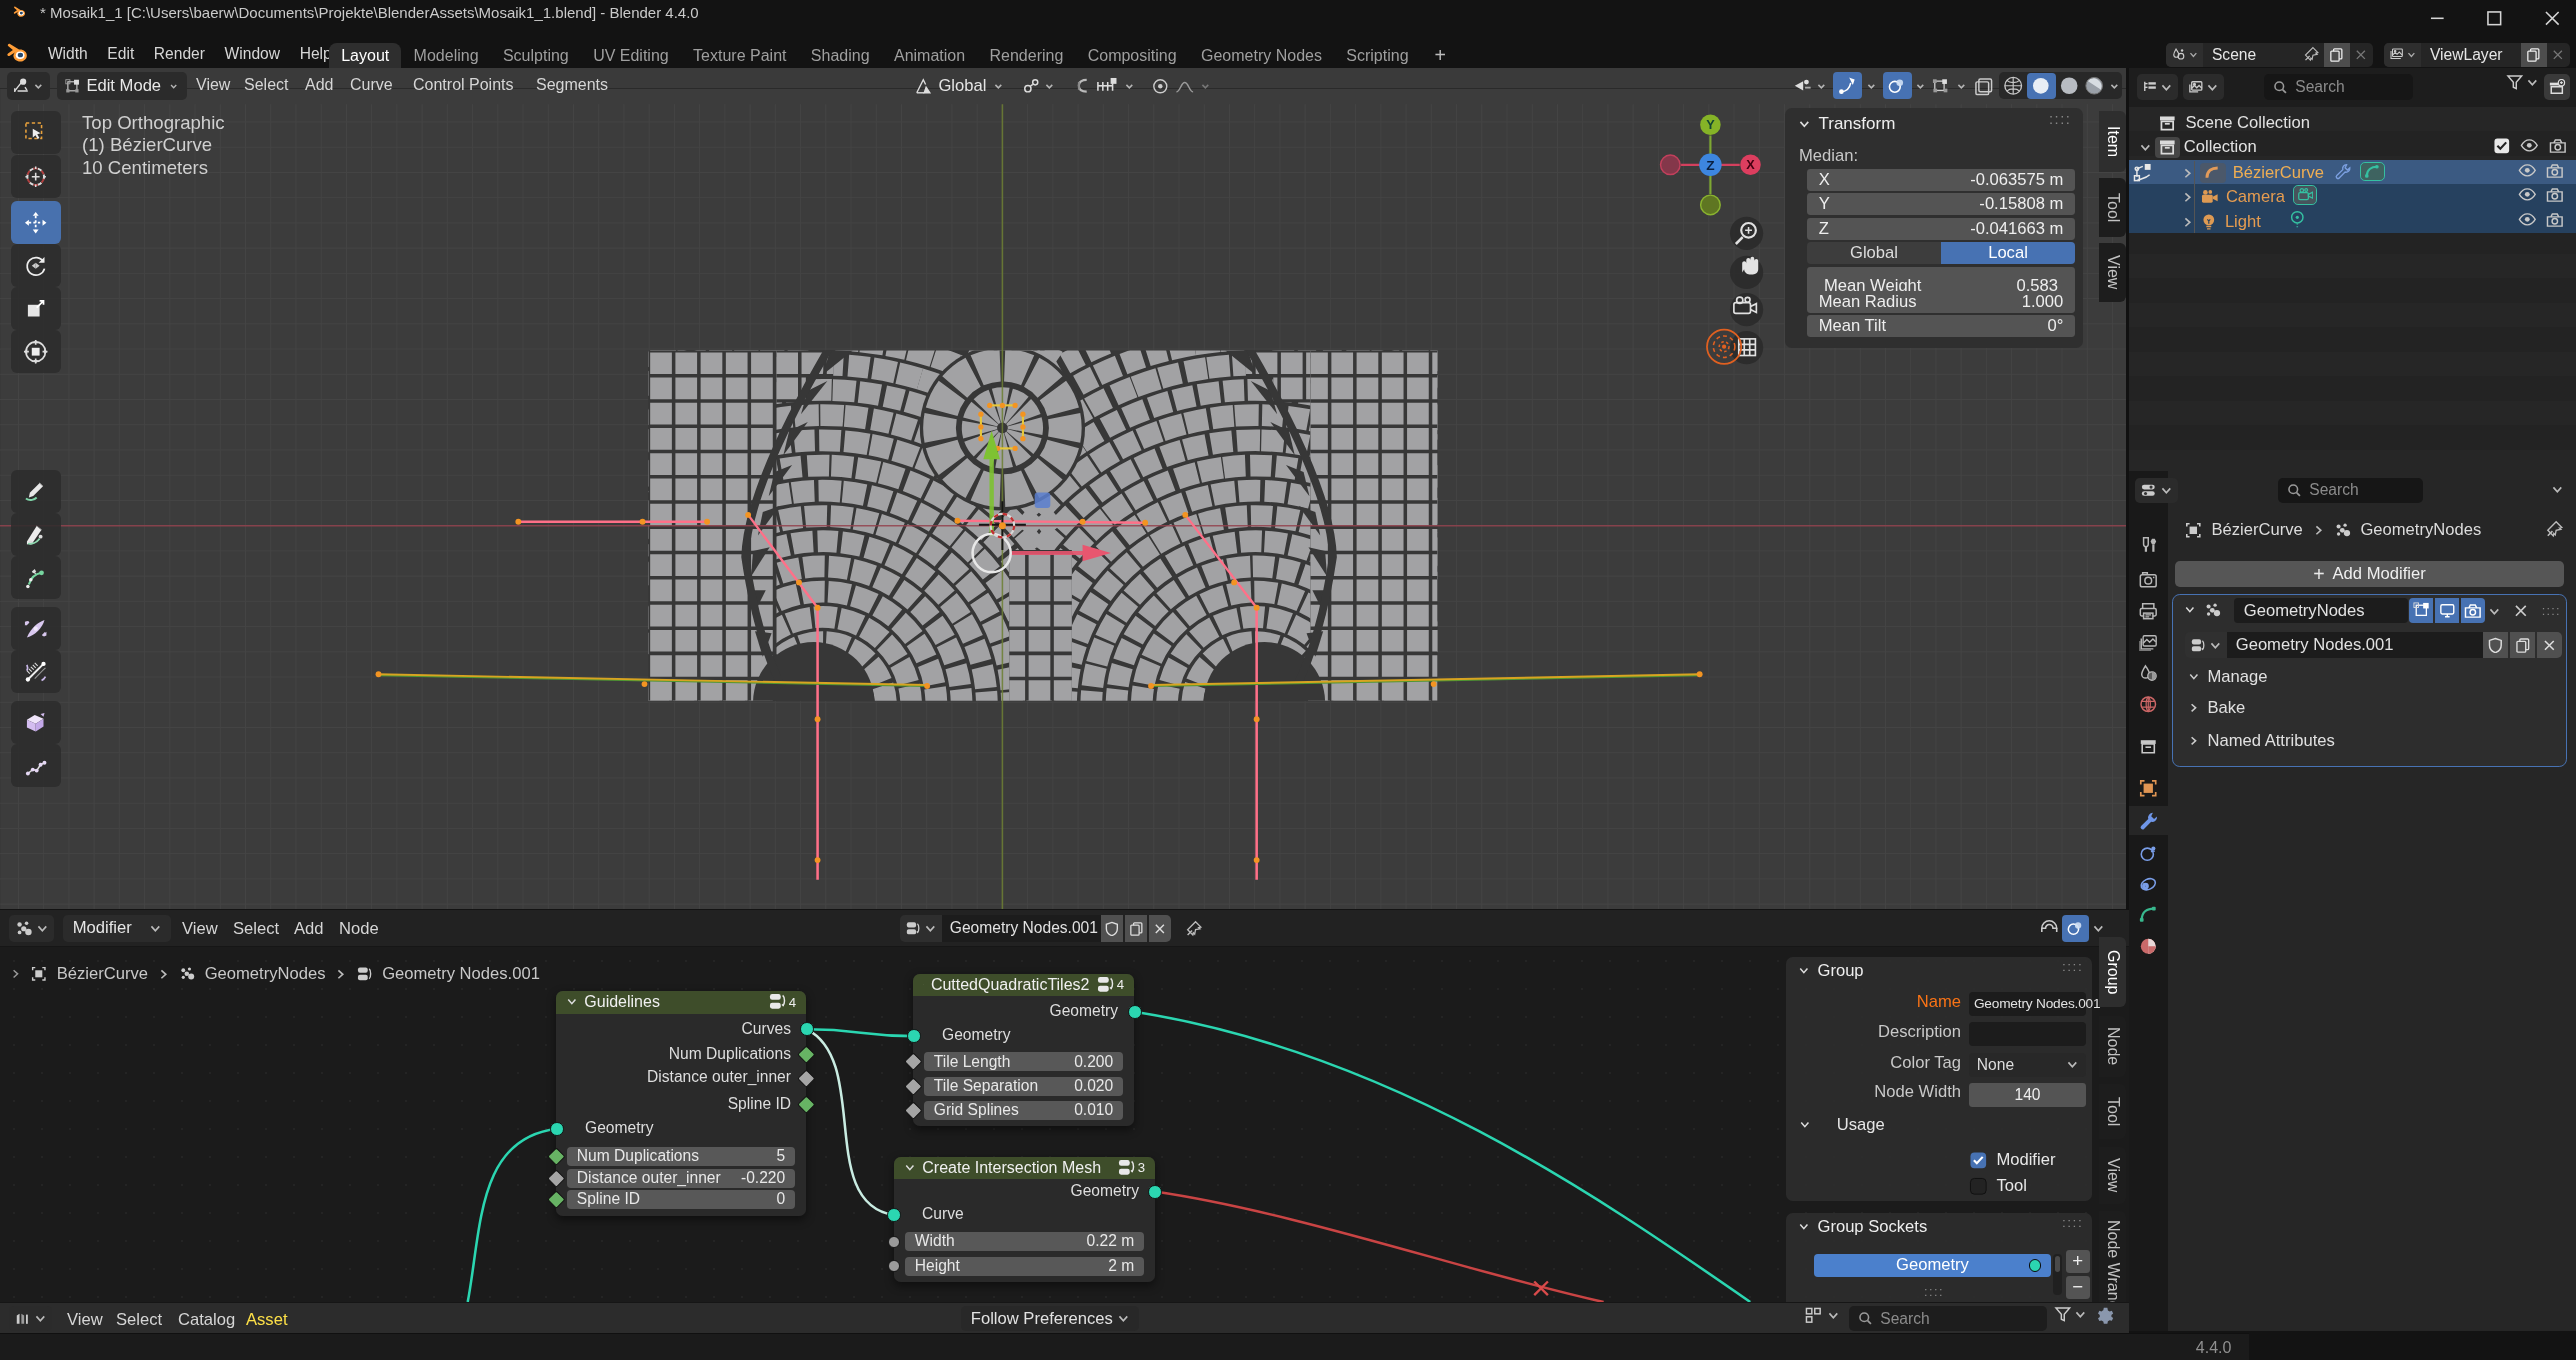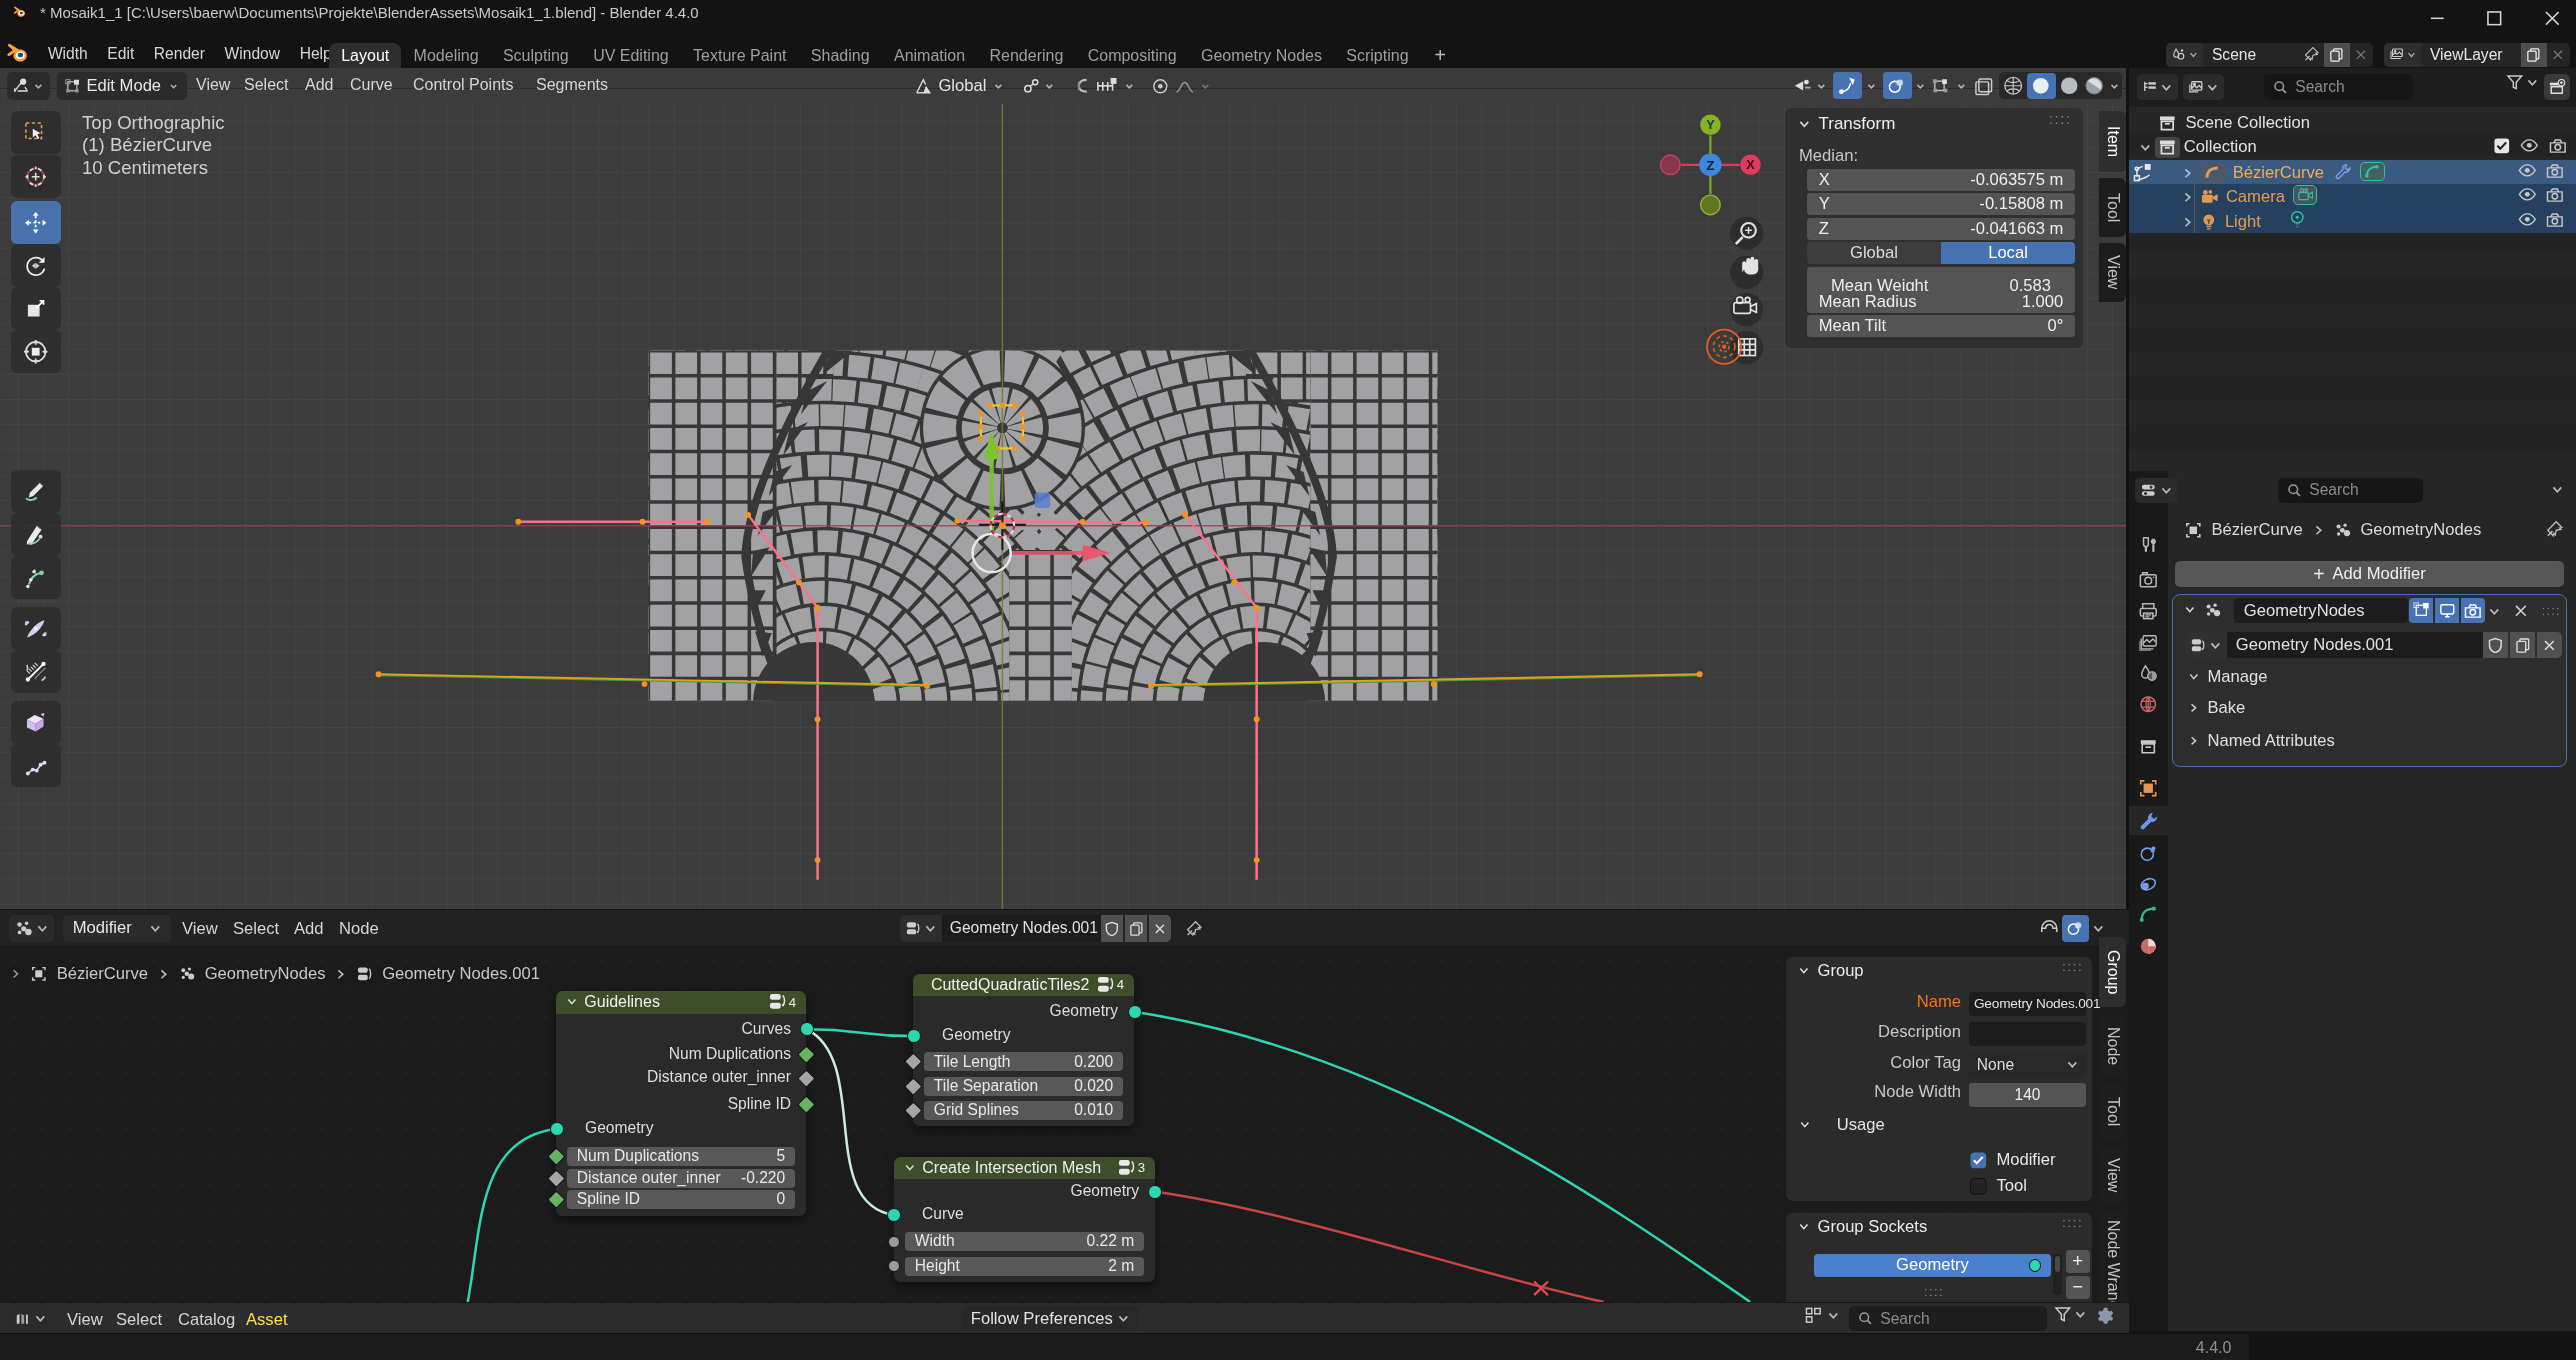--- a/index.html
+++ b/index.html
@@ -1289,21 +1289,21 @@
     <span>-0.15808 m</span>
   </div>
 <div class="abs row field" style="left:1807px;top:218px;width:268px;height:22px;padding:0 11.7px;justify-content:space-between;">
     <span>Z</span>
     <span>-0.041663 m</span>
   </div>
 <div class="abs row" style="left:1807px;top:242px;width:268px;height:22px;">
     <div class="row" style="flex:1;height:100%;background:#3d3d3d;border-radius:3.9px 0 0 3.9px;justify-content:center;color:#ddd;">Global</div>
     <div class="row blue" style="flex:1;height:100%;border-radius:0 3.9px 3.9px 0;justify-content:center;color:#fff;">Local</div>
   </div>
-<div class="abs row field" style="left:1807px;top:267px;width:268px;height:38px;padding:0 24px;justify-content:space-between;">
+<div class="abs row field" style="left:1807px;top:267px;width:268px;height:38px;padding:0 17px;justify-content:space-between;">
     <span>Mean Weight</span>
     <span>0.583</span>
   </div>
 <div class="abs row field" style="left:1807px;top:291px;width:268px;height:22px;padding:0 11.7px;justify-content:space-between;">
     <span>Mean Radius</span>
     <span>1.000</span>
   </div>
 <div class="abs row field" style="left:1807px;top:315px;width:268px;height:22px;padding:0 11.7px;justify-content:space-between;">
     <span>Mean Tilt</span>
     <span>0°</span>

